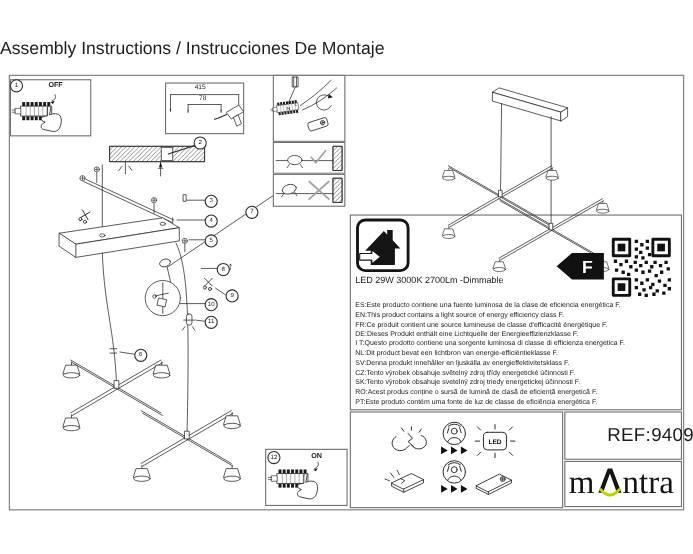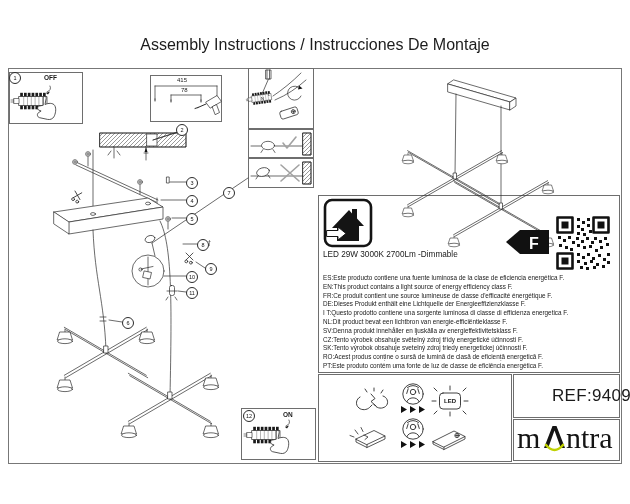--- a/index.html
+++ b/index.html
@@ -1,19 +1,19 @@
 <!DOCTYPE html>
 <html><head>
 <meta charset="utf-8">
 <style>
   html,body{margin:0;padding:0;background:#fff;}
   #page{position:relative;width:630px;height:504px;background:#fff;overflow:hidden;
         font-family:"Liberation Sans",sans-serif;color:#1a1a1a;}
   .abs{position:absolute;}
-  #title{top:36px;left:0;width:630px;text-align:center;font-size:16px;color:#1c1c1c;z-index:4;}
+  #title{top:36px;left:0;width:630px;font-size:16px;color:#1c1c1c;z-index:4;}
   .frame{left:8px;top:68px;width:612px;height:394px;border:1px solid #777;z-index:0;}
   .bx{position:absolute;border:1px solid #6e6e6e;background:#fff;z-index:1;box-sizing:border-box;}
   #art{position:absolute;left:0;top:0;z-index:2;pointer-events:none;}
   .txt{position:absolute;z-index:4;}
   .co{position:absolute;width:10px;height:10px;border:1px solid #2b2b2b;border-radius:50%;
       background:#fff;font-size:5.5px;line-height:10px;text-align:center;color:#111;z-index:4;}
   .dim{font-size:6px;color:#1a1a1a;}
   #spec1,#spec2{left:323px;width:296px;font-size:8.2px;white-space:pre;}
   #spec1{top:250px;} #spec2{top:261px;}
   #langs{left:323px;top:274px;width:298px;}

